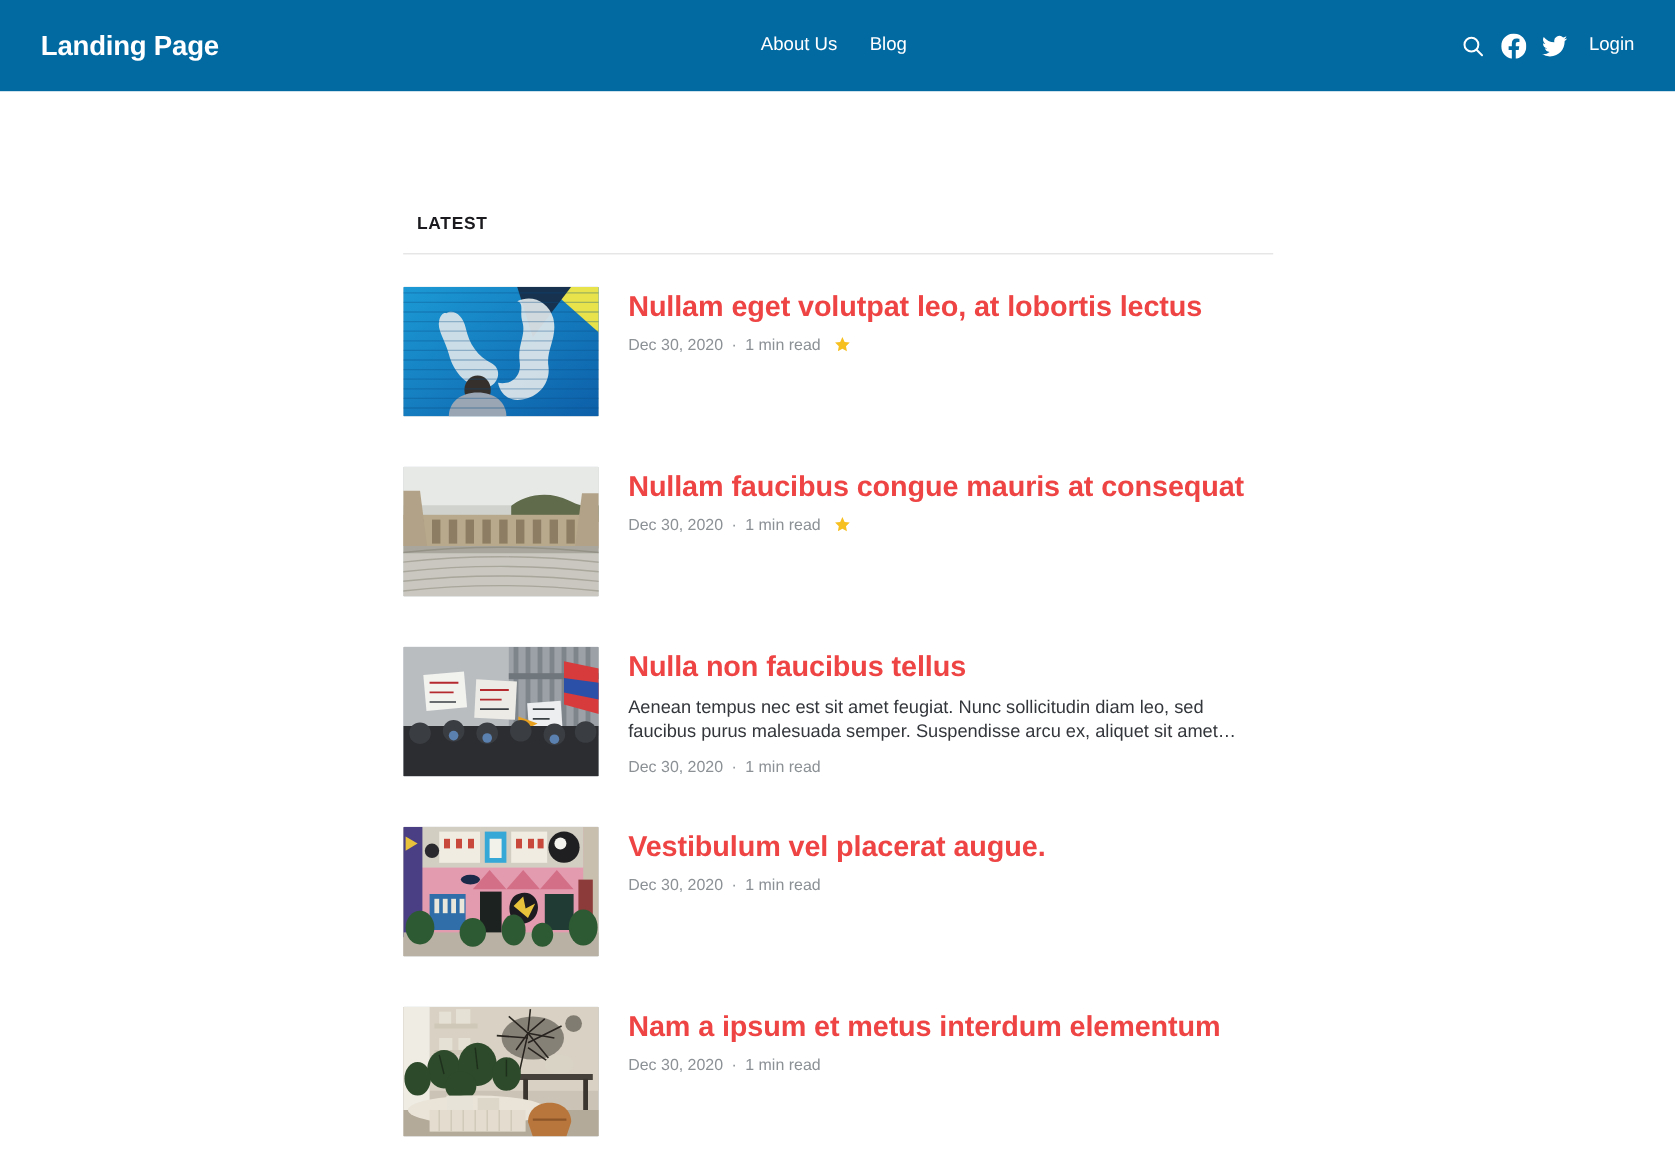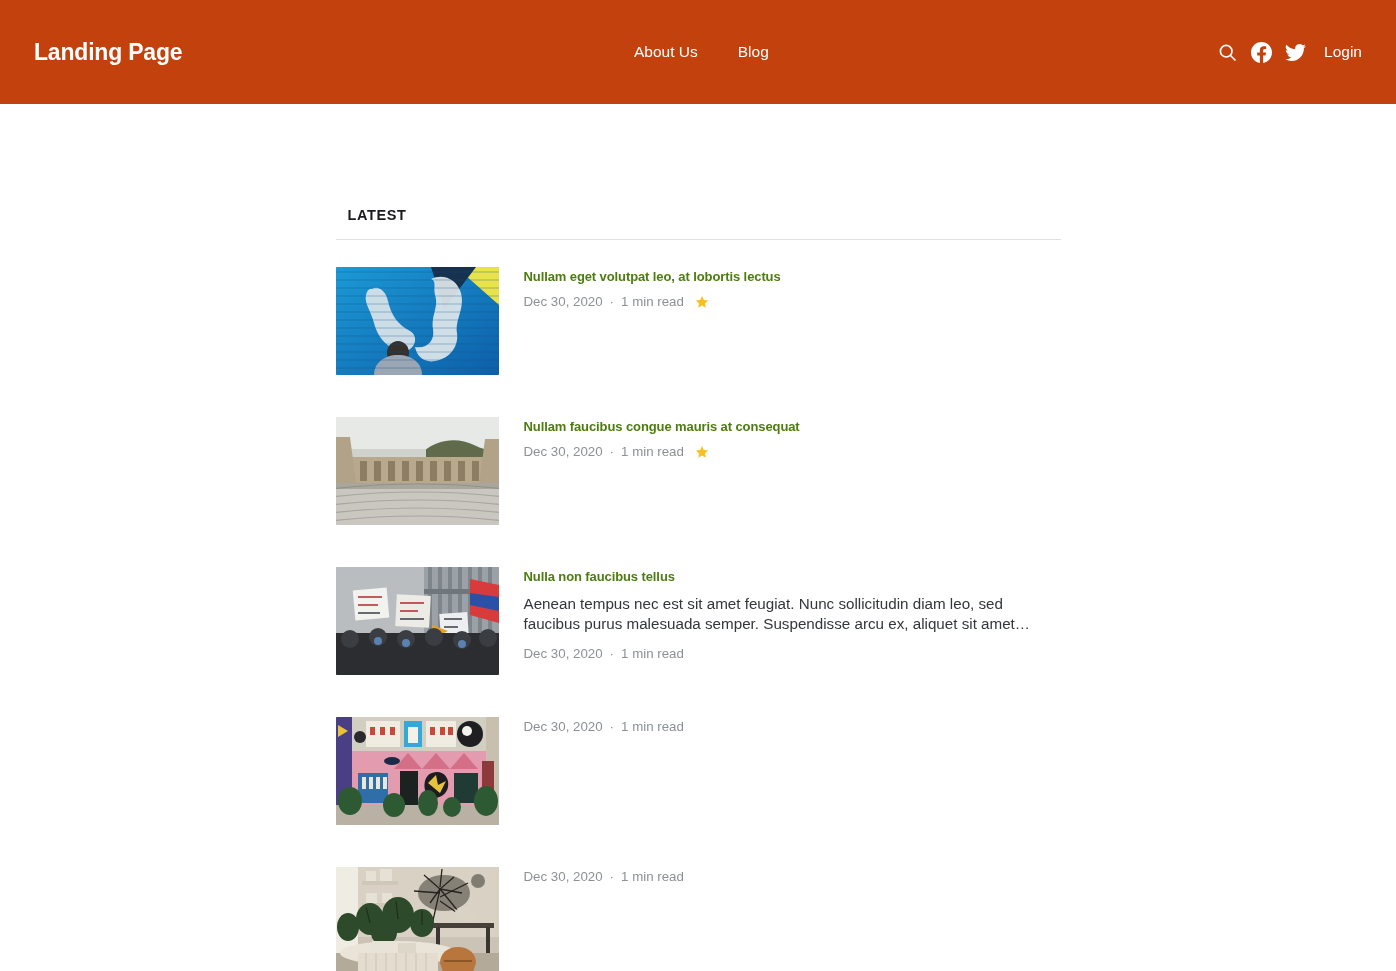--- a/index.html
+++ b/index.html
@@ -10,22 +10,22 @@
     height: 971px;
     background: #ffffff;
     font-family: "Liberation Sans", sans-serif;
     overflow: hidden;
   }
 
   
   .site-header {
     position: relative;
     width: 100%;
-    height: 104px;
-    background: #c2410c;
+    height: 76px;
+    background: #0369a1;
     display: flex;
     align-items: center;
     padding-left: 29px;
   }
   .brand {
     position: absolute;
     left: 34px;
     top: 50%;
     transform: translateY(-50%);
     color: #ffffff;
@@ -34,21 +34,21 @@
     letter-spacing: -0.2px;
     white-space: nowrap;
   }
   .main-nav {
     position: absolute;
     left: 634px;
     top: 50%;
     transform: translateY(-50%);
     display: flex;
     align-items: center;
-    gap: 40px;
+    gap: 27px;
   }
   .main-nav a {
     color: #ffffff;
     font-size: 15.5px;
     font-weight: 500;
     text-decoration: none;
     white-space: nowrap;
   }
   .header-actions {
     position: absolute;
@@ -115,36 +115,36 @@
     background: #cfd3d6;
   }
   .thumb svg { display: block; width: 100%; height: 100%; }
   .post-body {
     flex: 1 1 auto;
     min-width: 0;
     padding-top: 2px;
   }
   .post-title {
     margin: 0 0 9px 0;
-    font-size: 13px;
+    font-size: 24px;
     font-weight: bold;
-    color: #4d7c0f;
+    color: #ef4444;
     letter-spacing: -0.1px;
     line-height: 1.25;
   }
   .post-excerpt {
     margin: 0 16px 11px 0;
     font-size: 15.2px;
     line-height: 1.33;
     color: #33363b;
     max-width: 540px;
   }
   .post-meta {
     display: flex;
-    align-items: flex-end;
+    align-items: flex-start;
     gap: 0;
     font-size: 13.3px;
     color: #8c9196;
   }
   .post-meta .dot { margin: 0 7px; color: #8c9196; }
   .star {
     margin-left: 11px;
     color: #f7c021;
     font-size: 14px;
     line-height: 1;
@@ -392,20 +392,21 @@
           <g fill="#2e5a33">
             <ellipse cx="14" cy="84" rx="12" ry="14"></ellipse>
               <ellipse cx="58" cy="88" rx="11" ry="12"></ellipse>
             <ellipse cx="92" cy="86" rx="10" ry="13"></ellipse>
               <ellipse cx="150" cy="84" rx="12" ry="15"></ellipse>
             <ellipse cx="116" cy="90" rx="9" ry="10"></ellipse>
           </g>
         </svg>
       </div>
       <div class="post-body">
+        <h3 class="post-title">Vestibulum vel placerat augue.</h3>
         <div class="post-meta">
           <span>Dec 30, 2020</span>
           <span class="dot">·</span>
           <span>1 min read</span>
 
         </div>
       </div>
     </article>
 
     <article class="post">
@@ -463,20 +464,21 @@
               <line x1="80" y1="86" x2="80" y2="104"></line>
             <line x1="90" y1="86" x2="90" y2="104"></line>
           </g>
           <path d="M104 96c0-10 8-16 18-16s18 6 18 16l-4 12h-28z" fill="#b9763c"></path>
           <path d="M108 94h28" stroke="#8d5628" stroke-width="2" fill="none"></path>
           <rect x="36" y="74" width="22" height="12" fill="#e8e3d8"></rect>
           <rect x="62" y="76" width="18" height="10" fill="#ddd7ca"></rect>
         </svg>
       </div>
       <div class="post-body">
+        <h3 class="post-title">Nam a ipsum et metus interdum elementum</h3>
         <div class="post-meta">
           <span>Dec 30, 2020</span>
           <span class="dot">·</span>
           <span>1 min read</span>
 
         </div>
       </div>
     </article>
 
   </div>

